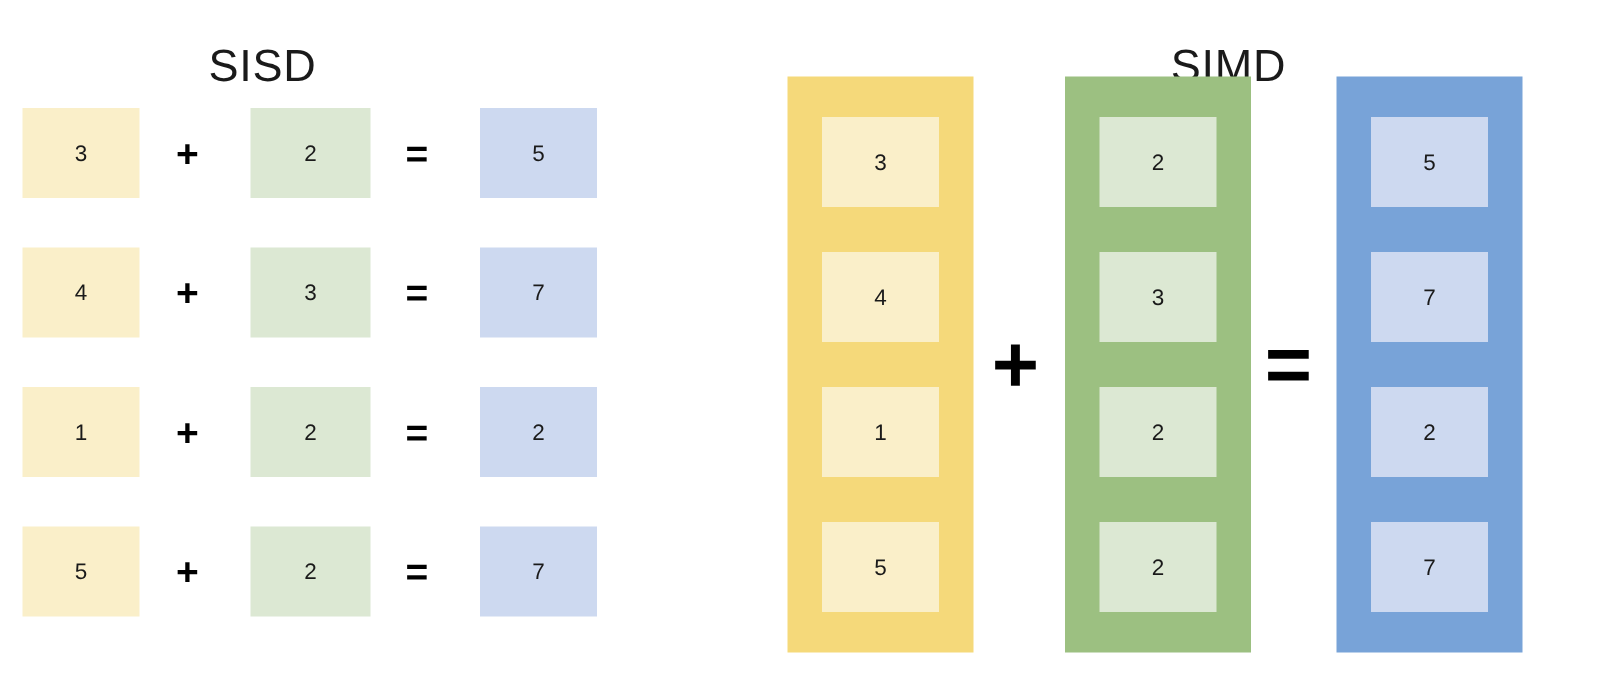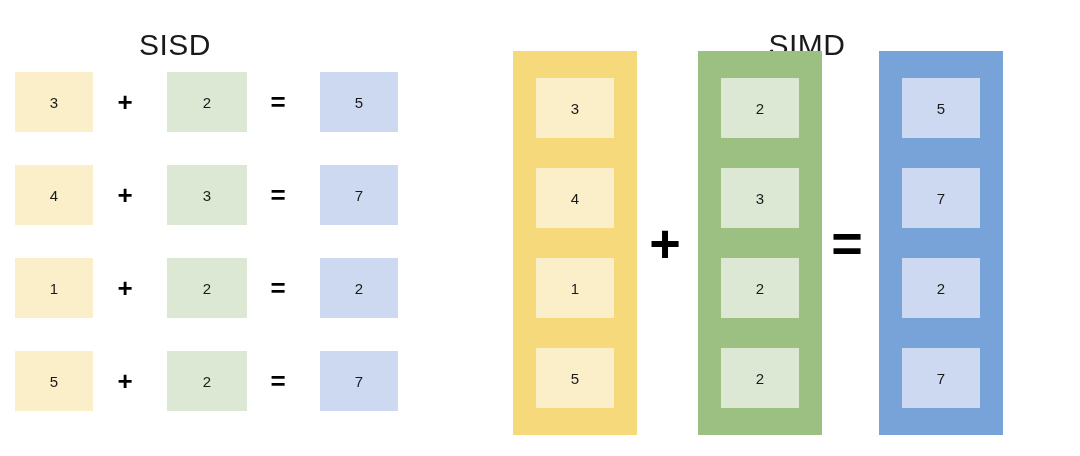--- a/index.html
+++ b/index.html
@@ -16,21 +16,21 @@
     font-family: "Liberation Sans", sans-serif;
     color: #111111;
   }
 
   .panel {
     position: absolute;
     top: 0;
     height: 440px;
   }
   #sisd-panel { left: 0; width: 460px; }
-  #simd-panel { left: 448px; width: 620px; }
+  #simd-panel { left: 460px; width: 620px; }
 
   .panel-title {
     position: absolute;
     top: 2px;
     width: 100%;
     text-align: center;
     font-size: 30px;
     font-weight: 400;
     letter-spacing: 0.5px;
     color: #1a1a1a;

